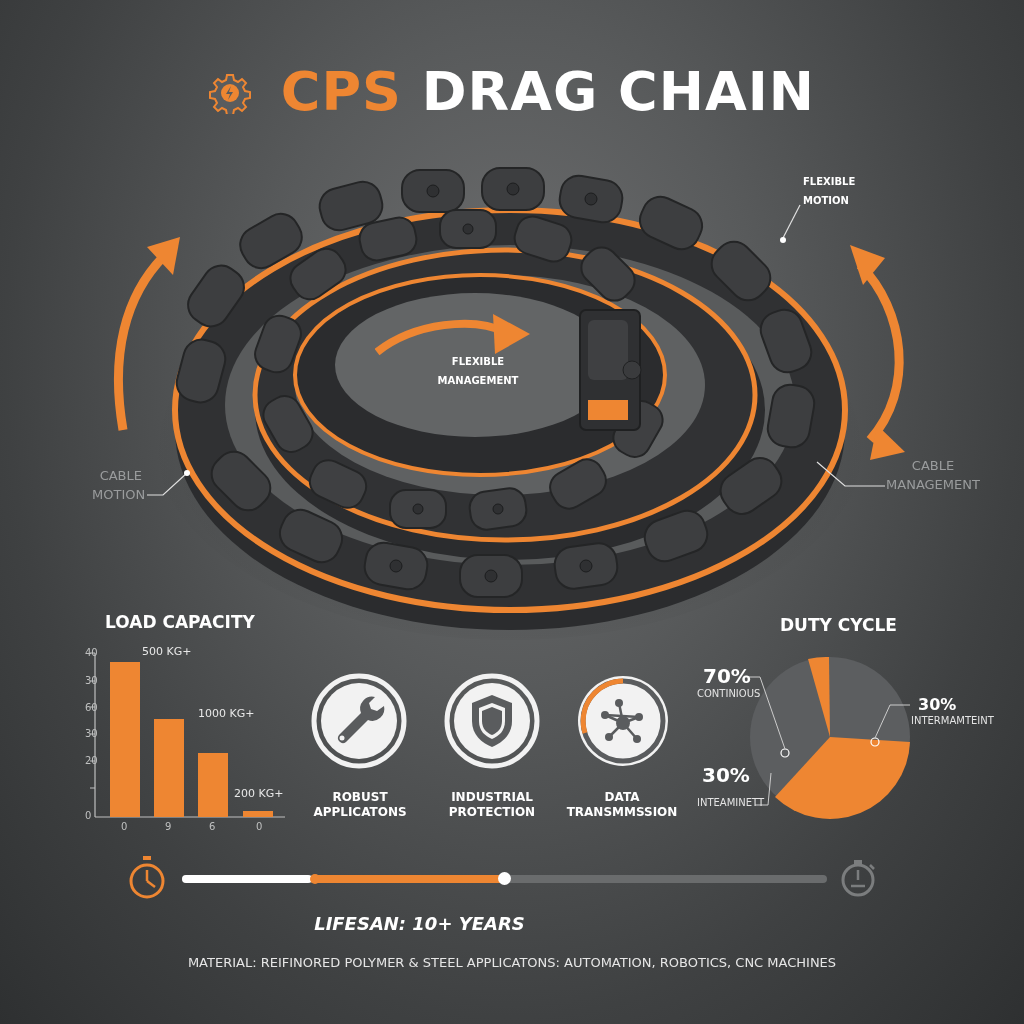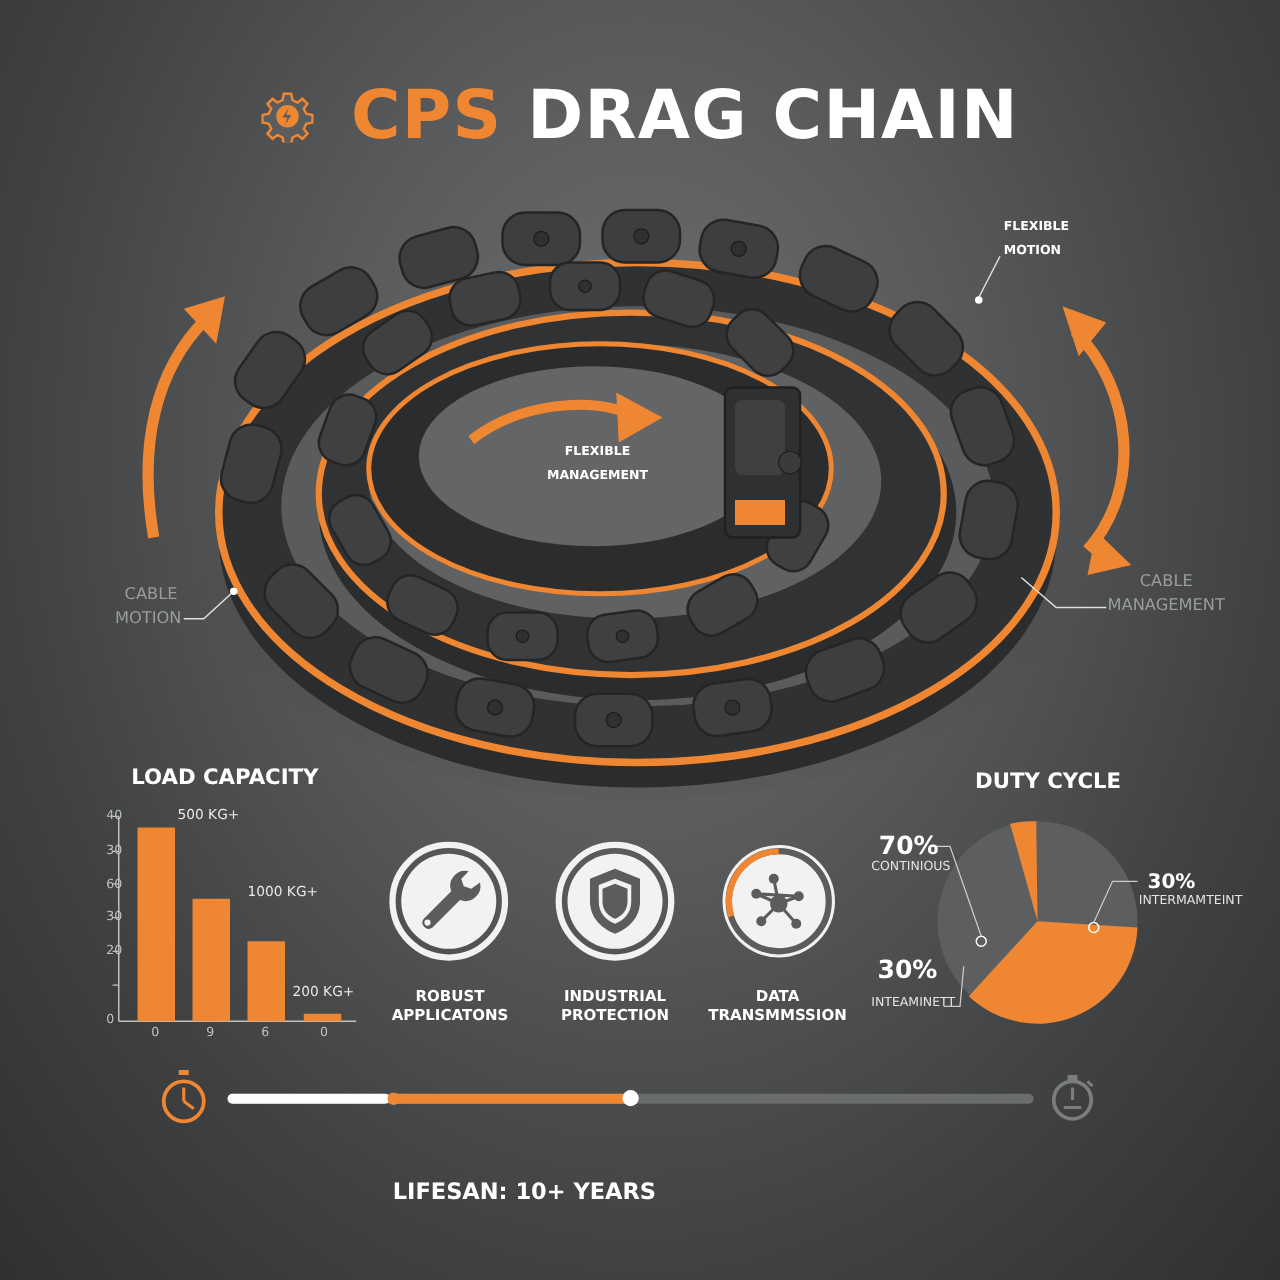--- a/index.html
+++ b/index.html
@@ -280,15 +280,16 @@
     <div class="abs" style="left:128px;top:-1px;width:10px;height:10px;border-radius:5px;background:#ee8632;"></div>
     <div class="abs" style="left:316px;top:-3px;width:13px;height:13px;border-radius:7px;background:#ffffff;"></div>
   </div>
   <svg class="abs" style="left:838px;top:858px;" width="40" height="42" viewBox="0 0 40 42">
     <circle cx="20" cy="22" r="15" fill="none" stroke="#7b7d7e" stroke-width="3"></circle>
     <line x1="20" y1="22" x2="20" y2="12" stroke="#7b7d7e" stroke-width="2.5"></line>
     <line x1="13" y1="28" x2="27" y2="28" stroke="#7b7d7e" stroke-width="2.5"></line>
     <rect x="16" y="2" width="8" height="4" fill="#7b7d7e"></rect>
     <line x1="32" y1="7" x2="36" y2="11" stroke="#7b7d7e" stroke-width="2.5"></line>
   </svg>
-  <div class="abs lifespan" style="left:0;top:943px;width:839px;">LIFESAN: 10+ YEARS</div>
-
+  <div class="abs lifespan" style="left:0;top:913px;width:839px;font-style:italic;">LIFESAN: 10+ YEARS</div>
+
+  <div class="abs footer" style="left:0;top:955px;width:1024px;">MATERIAL: REIFINORED POLYMER &amp; STEEL APPLICATONS: AUTOMATION, ROBOTICS, CNC MACHINES</div>
 </div>
 
 </body></html>

